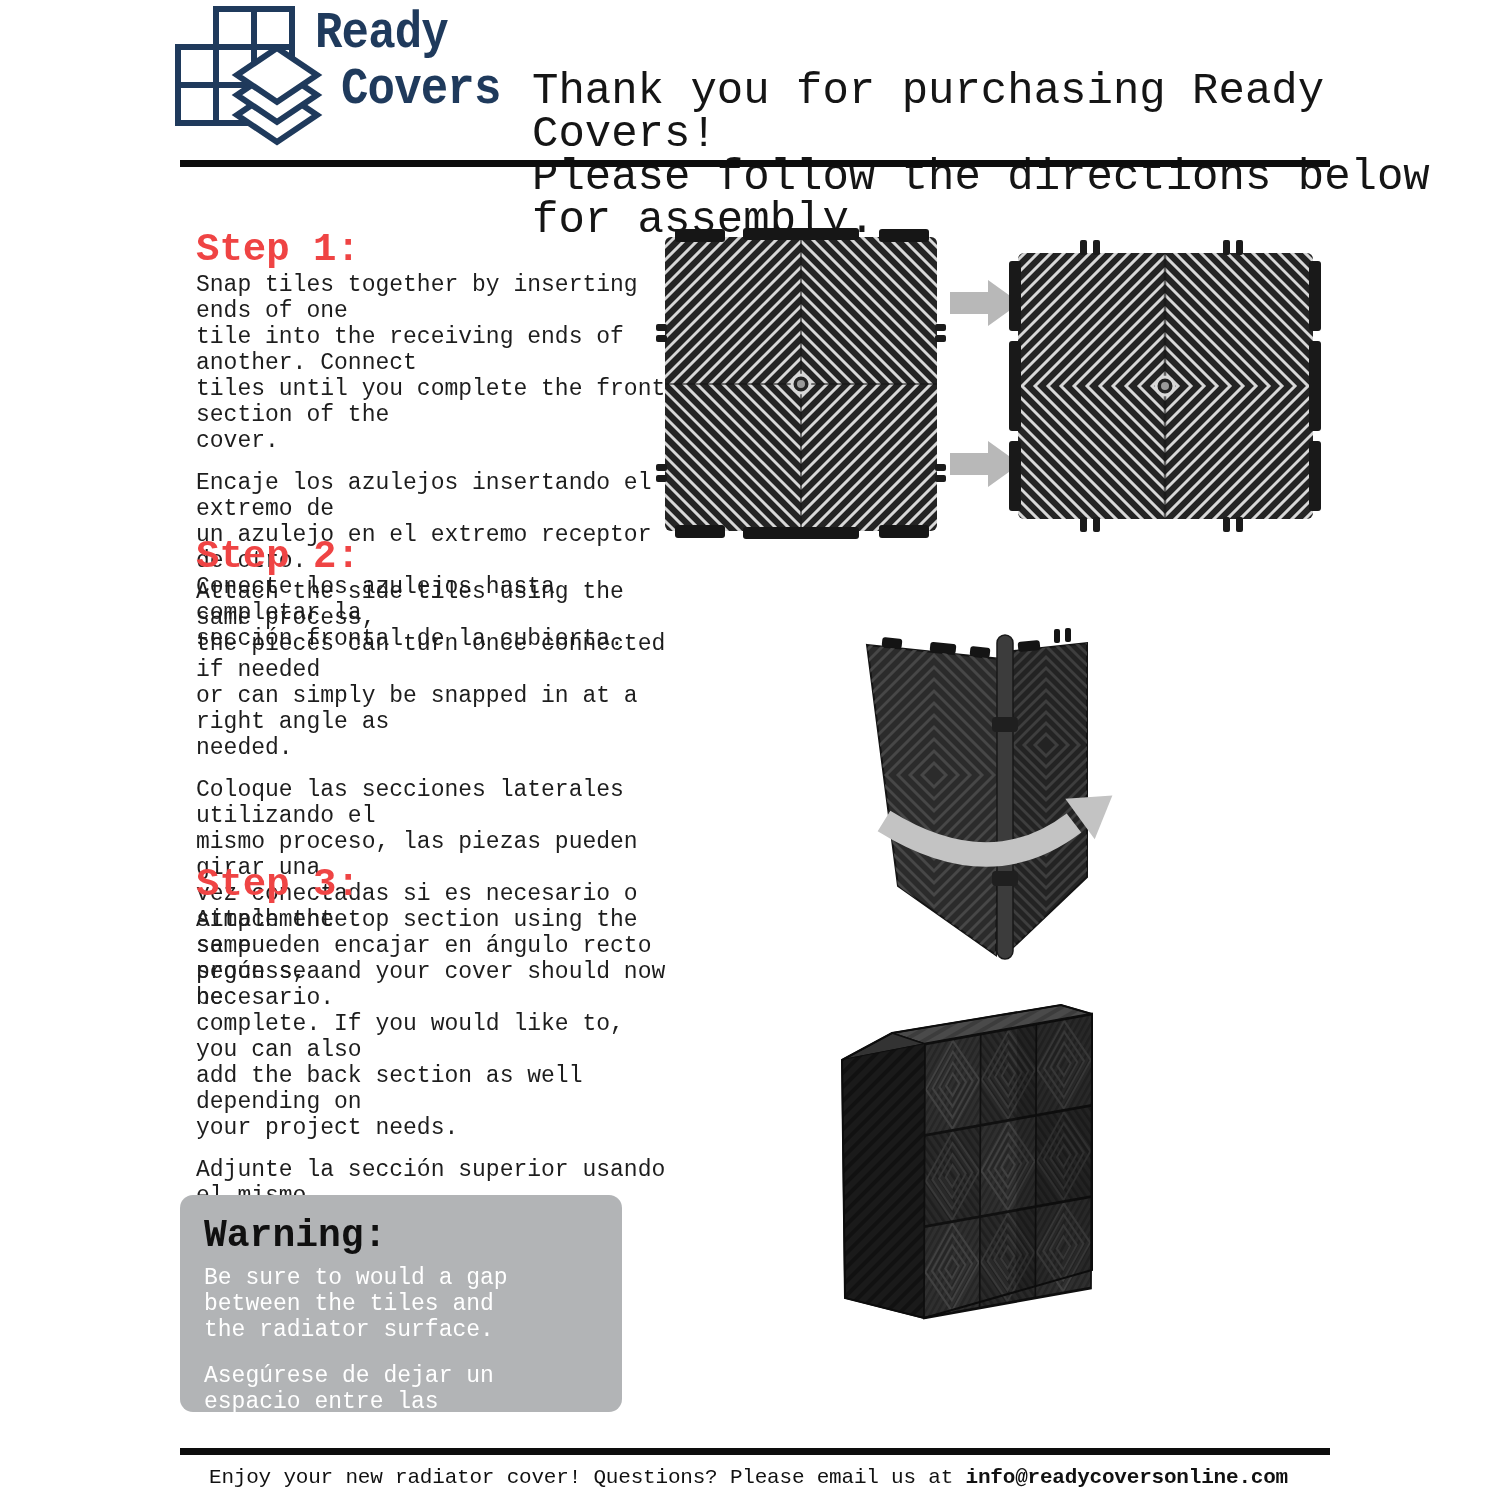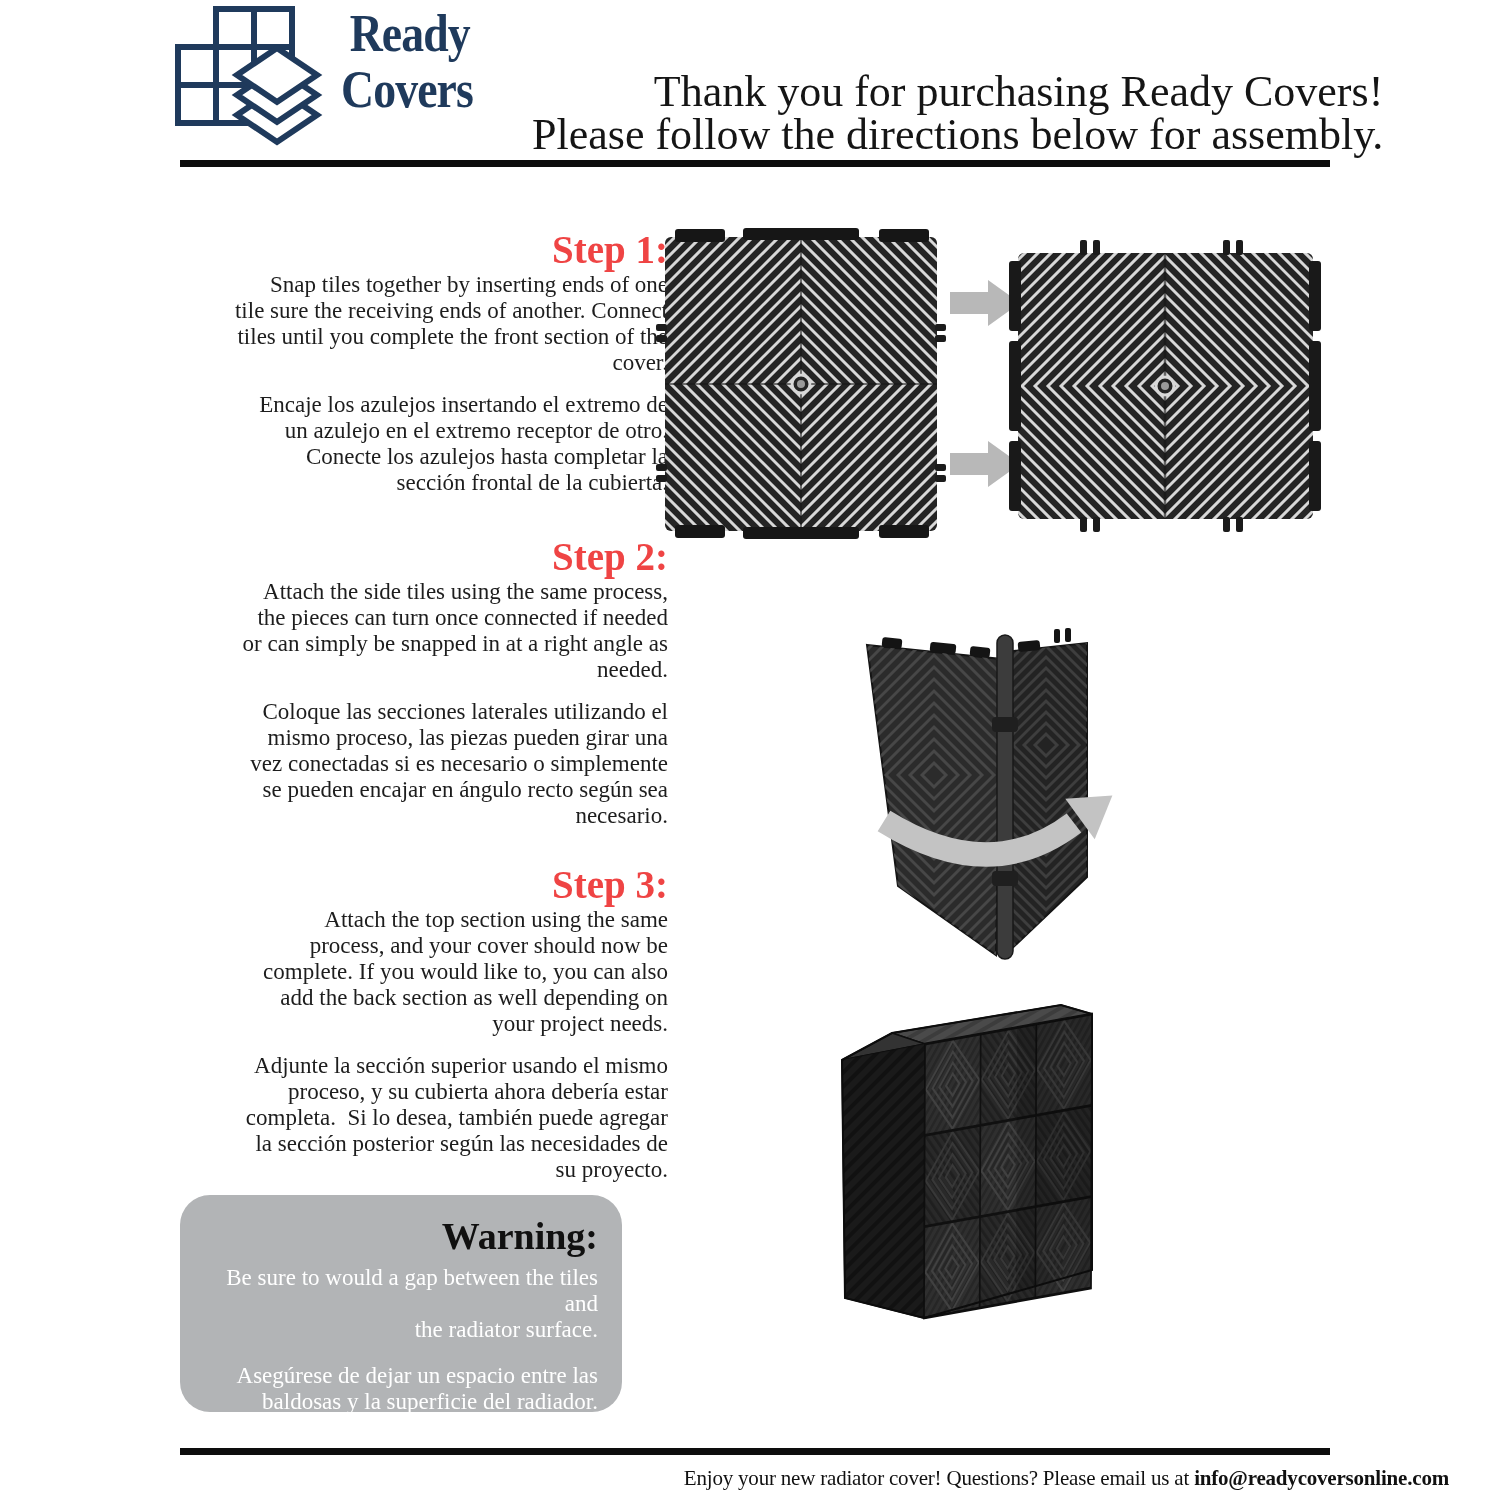--- a/index.html
+++ b/index.html
@@ -1,36 +1,36 @@
 <!DOCTYPE html>
 <html><head>
 <meta charset="utf-8">
 <style>
   html,body{margin:0;padding:0;background:#ffffff;}
   .page{position:relative;width:1500px;height:1500px;background:#ffffff;overflow:hidden;
-        font-family:Liberation Serif, serif;color:#1d1d1d;text-align:right;}
+        font-family:Liberation Mono, monospace;color:#1d1d1d;}
   
   .logo-mark{position:absolute;left:172px;top:4px;width:152px;height:148px;}
   .logo-text{position:absolute;left:315px;top:6px;color:#1f3a5c;font-weight:bold;
              font-size:52px;line-height:56px;letter-spacing:-1px;}
   .logo-text .w{transform:scaleX(0.88);transform-origin:0 0;white-space:nowrap;}
   .logo-text .w2{margin-left:26px;}
   .greeting{position:absolute;left:532px;top:70px;font-size:44px;line-height:43px;color:#151515;}
   .rule{position:absolute;left:180px;width:1150px;height:7px;background:#0d0d0d;}
   .rule-top{top:160px;}
   .rule-bottom{top:1448px;}
   
   .step{position:absolute;left:196px;width:472px;}
   #step1{top:228px;} #step2{top:535px;} #step3{top:863px;}
   .step h2{margin:0;font-size:39px;line-height:44px;font-weight:bold;color:#ef4444;}
   .step p{margin:0;font-size:23px;line-height:26px;color:#1d1d1d;white-space:pre-wrap;}
   .step p.en{margin-bottom:16px;}
   
   .warning{position:absolute;left:180px;top:1195px;width:442px;height:217px;
-           background:#b2b4b6;border-radius:30px;box-sizing:border-box;padding:20px 24px 0 24px;}
+           background:#b2b4b6;border-radius:13px;box-sizing:border-box;padding:20px 24px 0 24px;}
   .warning h2{margin:0 0 8px 0;font-size:38px;line-height:42px;font-weight:bold;color:#101010;}
   .warning p{margin:0;font-size:23px;line-height:26px;color:#ffffff;white-space:pre-wrap;}
   .warning p.en{margin-bottom:20px;}
   
   .footer{position:absolute;left:180px;top:1460px;width:1240px;font-size:21px;line-height:36px;
           color:#111;letter-spacing:-0.2px;white-space:nowrap;margin-left:29px;}
   .footer b{font-weight:bold;}
   
   .illo{position:absolute;}
   .illo1{left:655px;top:228px;width:680px;height:312px;}
@@ -68,21 +68,21 @@
   <div class="greeting">
     <div>Thank you for purchasing Ready Covers!</div>
     <div>Please follow the directions below for assembly.</div>
   </div>
 
   <div class="rule rule-top"></div>
 
   <section class="step" id="step1">
     <h2>Step 1:</h2>
     <p class="en">Snap tiles together by inserting ends of one
-tile sure the receiving ends of another. Connect
+tile into the receiving ends of another. Connect
 tiles until you complete the front section of the
 cover.</p>
     <p class="es">Encaje los azulejos insertando el extremo de
 un azulejo en el extremo receptor de otro.
 Conecte los azulejos hasta completar la
 sección frontal de la cubierta.</p>
   </section>
 
   <section class="step" id="step2">
     <h2>Step 2:</h2>

